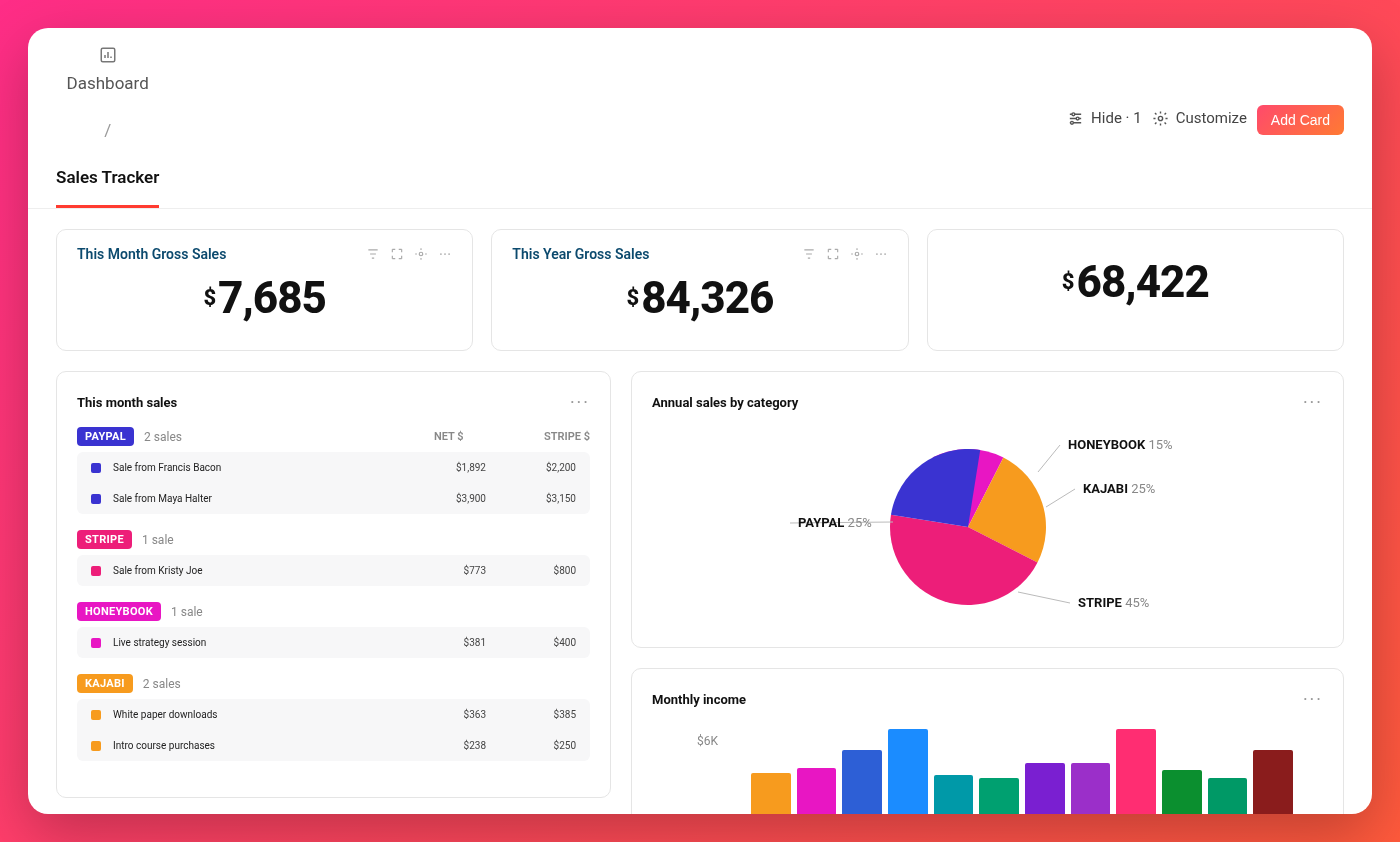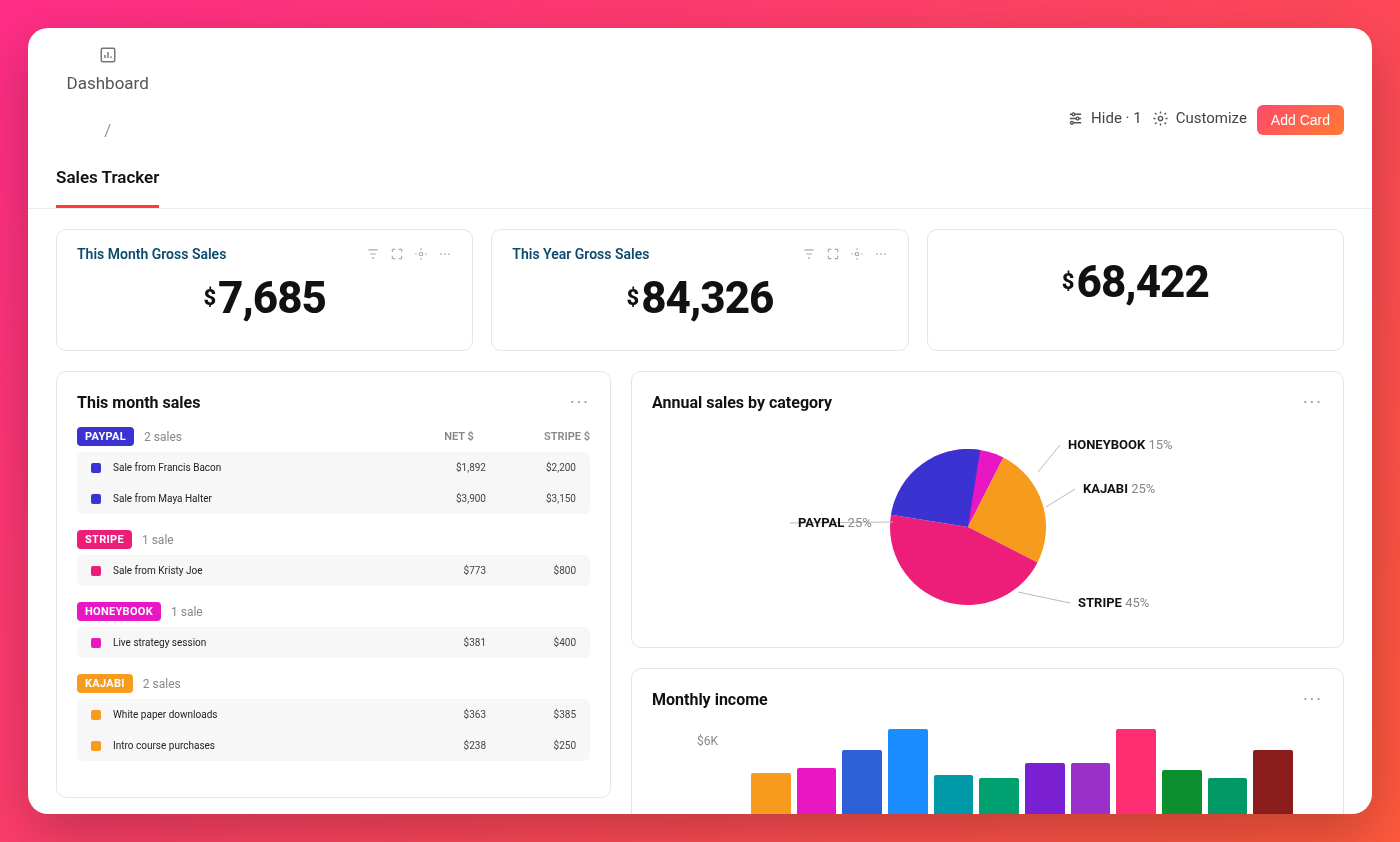--- a/index.html
+++ b/index.html
@@ -58,33 +58,33 @@
 
 .grid { display: flex; gap: 20px; }
 .col { display: flex; flex-direction: column; gap: 20px; }
 .col-left { flex: 0 0 555px; }
 .col-right { flex: 1; }
 .card {
   border: 1px solid #e5e5e5; border-radius: 10px;
   padding: 20px;
 }
 .card-head { display: flex; align-items: center; margin-bottom: 14px; }
-.card-title { font-size: 16px; font-weight: 700; color: #111; }
+.card-title { font-size: 13px; font-weight: 700; color: #111; }
 .dots { color: #999; font-size: 18px; letter-spacing: 2px; cursor: pointer; }
 
 .grp { margin-bottom: 16px; }
 .grp-hdr { display: flex; align-items: center; gap: 10px; margin-bottom: 6px; }
 .tag { color: #fff; font-size: 11px; font-weight: 700; padding: 3px 8px; border-radius: 4px; letter-spacing: .3px; }
 .tag-paypal { background: #3a33d1; }
 .tag-stripe { background: #ed1e79; }
 .tag-honeybook { background: #e816c3; }
 .tag-kajabi { background: #f79b1e; }
 .grp-count { font-size: 12px; color: #888; }
 .grp-cols { margin-left: auto; display: flex; gap: 40px; font-size: 11px; color: #888; font-weight: 600; }
-.grp-cols span:first-child { width: 50px; text-align: center; }
+.grp-cols span:first-child { width: 50px; text-align: left; }
 .grp-cols span:last-child { width: 66px; text-align: right; }
 .rows { background: #f7f7f8; border-radius: 6px; }
 .row { display: flex; align-items: center; padding: 10px 14px; font-size: 10px; }
 .sq { width: 10px; height: 10px; border-radius: 2px; margin-right: 12px; }
 .sq-paypal { background: #3a33d1; }
 .sq-stripe { background: #ed1e79; }
 .sq-honeybook { background: #e816c3; }
 .sq-kajabi { background: #f79b1e; }
 .row-name { flex: 1; color: #222; }
 .row-net { width: 90px; text-align: right; color: #444; }

